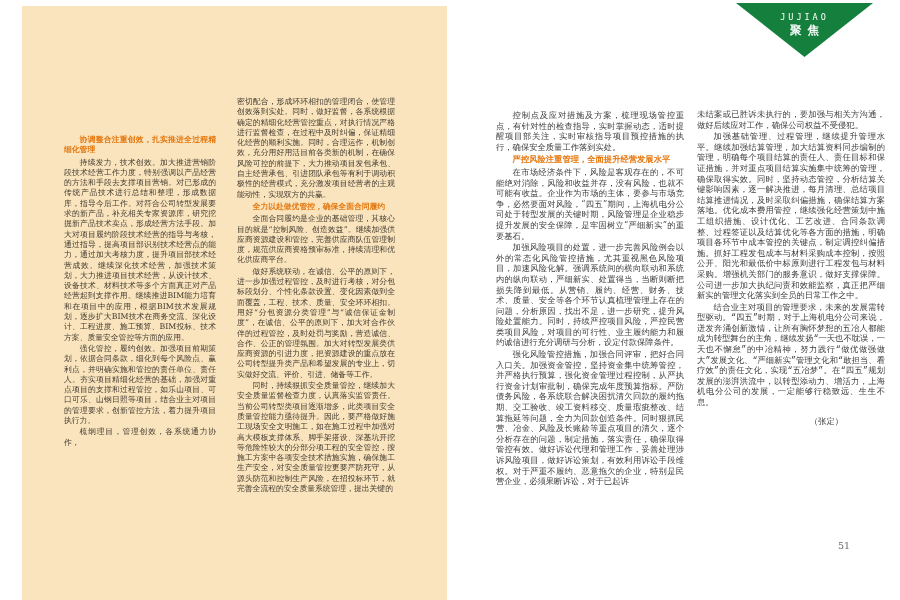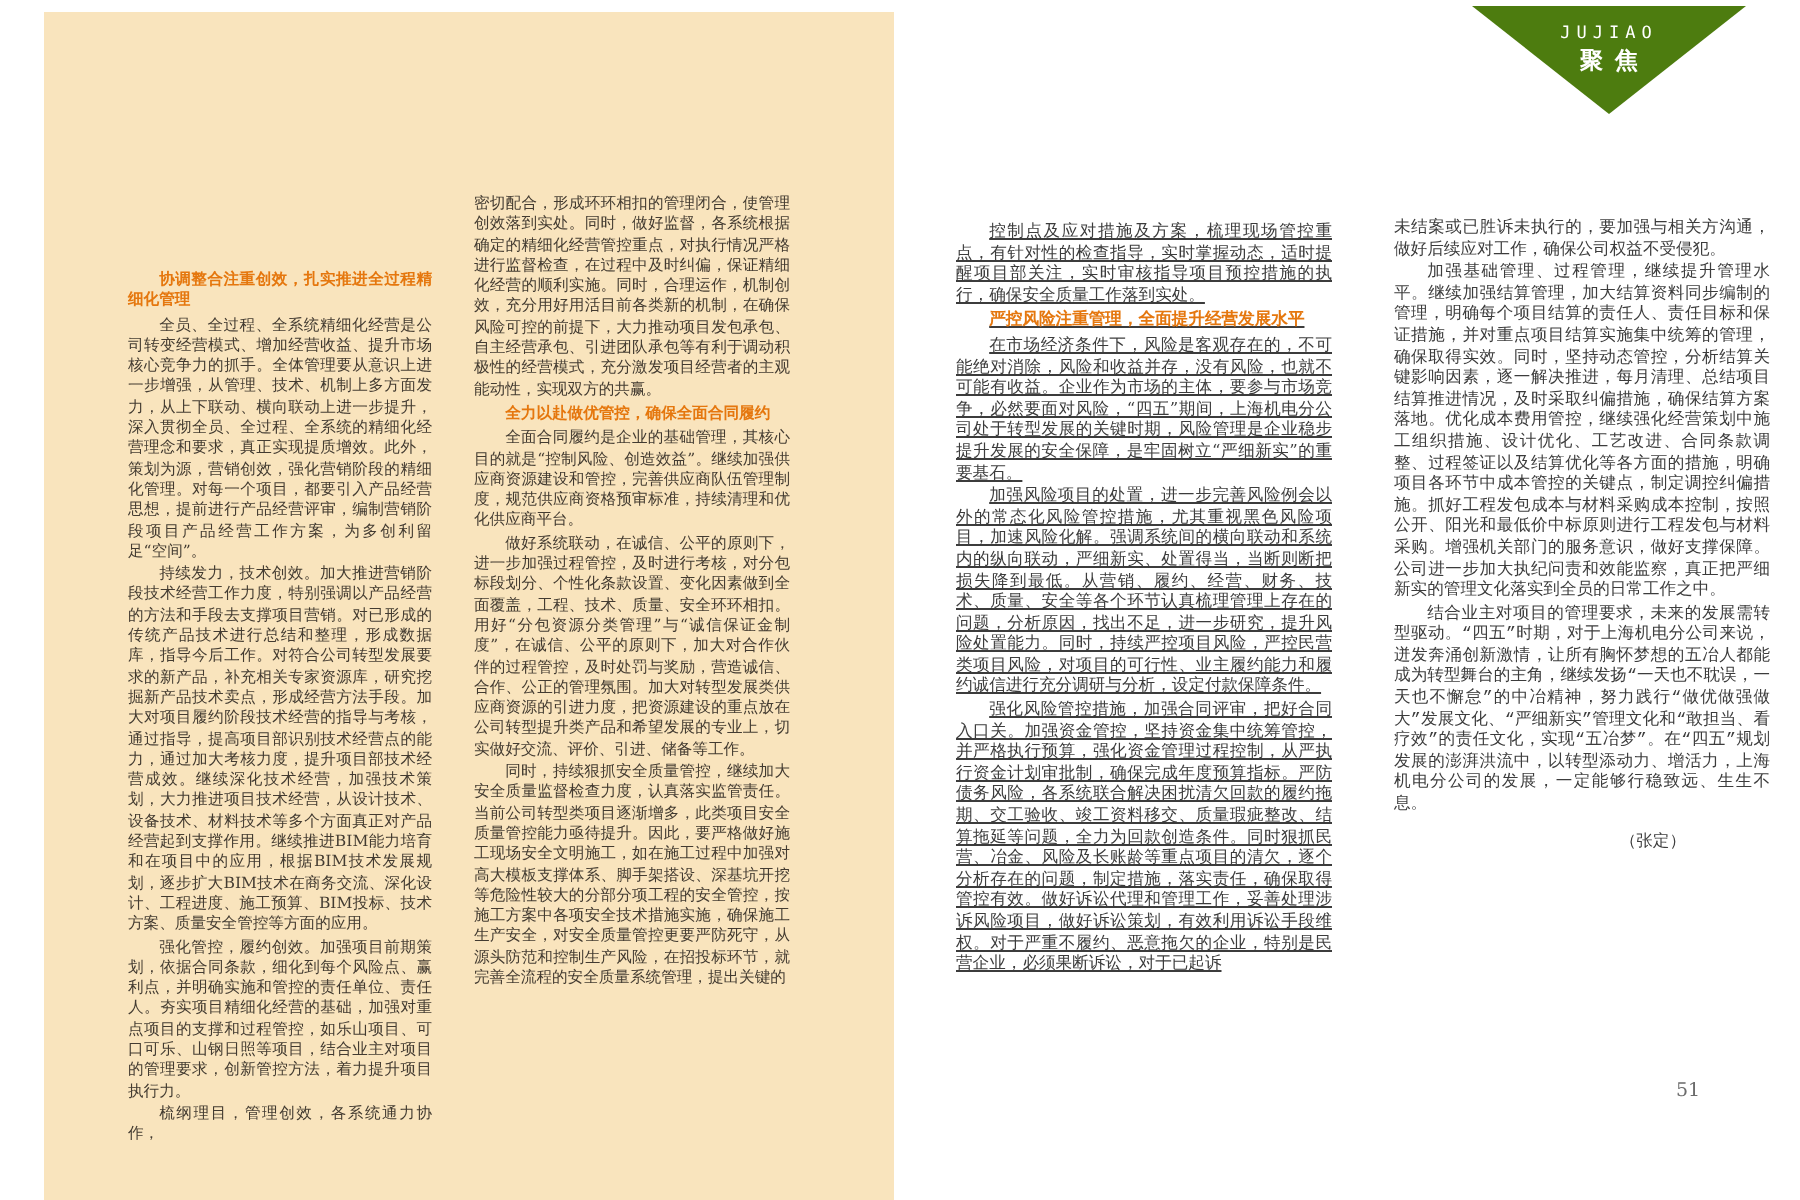--- a/index.html
+++ b/index.html
@@ -3,21 +3,21 @@
 <meta charset="utf-8">
 <style>
   html,body{margin:0;padding:0;width:900px;height:600px;overflow:hidden;background:#fff;}
   .spread{position:relative;width:900px;height:600px;background:#ffffff;
           font-family:"DejaVu Serif","Liberation Serif",serif;}
   .page-bg-left{position:absolute;left:22px;top:6px;width:425px;height:594px;}
   .col{position:absolute;text-align:justify;color:#433b31;}
   .col p{margin:0 0 1px 0;}
   #col-l1{left:64px;top:97px;width:152px;font-size:7.8px;line-height:10.3px;margin-top:36px;}
   #col-l2{left:237px;top:97px;width:158px;font-size:7.8px;line-height:10.3px;}
-  #col-r1{left:478px;top:110px;width:188px;font-size:8.3px;line-height:10.6px;color:#3c3c3c;text-decoration:underline;}
+  #col-r1{left:496px;top:110px;width:188px;font-size:8.3px;line-height:10.6px;color:#3c3c3c;}
   #col-r2{left:697px;top:110px;width:188px;font-size:8.3px;line-height:10.6px;color:#3c3c3c;font-family:Liberation Mono, monospace;}
   .para{text-indent:2em;}
   .heading{color:var(--accent,#e5770e);font-weight:bold;text-indent:2em;margin:2px 0 2px 0 !important;}
   .cont{text-indent:0;}
   .byline{text-align:right;text-indent:0;padding-right:42px;margin-top:8px !important;}
   .corner-badge{position:absolute;left:736px;top:3px;width:137px;height:54px;
                 -webkit-clip-path:polygon(0 0,100% 0,50% 100%);
                 clip-path:polygon(0 0,100% 0,50% 100%);
                 text-align:center;color:#fff;}
   .badge-pinyin{display:block;margin-top:9px;font-family:"DejaVu Sans Mono","Liberation Mono",monospace;
@@ -29,21 +29,20 @@
 </style>
 </head>
 <body>
 
 <div class="spread">
 
   <div class="page-bg-left" style="background-color: rgb(249, 228, 189);"></div>
 
   <div class="col" id="col-l1">
       <p class="para heading">协调整合注重创效，扎实推进全过程精细化管理</p>
-      <p class="para">全员、全过程、全系统精细化经营是公司转变经营模式、增加经营收益、提升市场核心竞争力的抓手。全体管理要从意识上进一步增强，从管理、技术、机制上多方面发力，从上下联动、横向联动上进一步提升，深入贯彻全员、全过程、全系统的精细化经营理念和要求，真正实现提质增效。此外，策划为源，营销创效，强化营销阶段的精细化管理。对每一个项目，都要引入产品经营思想，提前进行产品经营评审，编制营销阶段项目产品经营工作方案，为多创利留足“空间”。</p>
       <p class="para">持续发力，技术创效。加大推进营销阶段技术经营工作力度，特别强调以产品经营的方法和手段去支撑项目营销。对已形成的传统产品技术进行总结和整理，形成数据库，指导今后工作。对符合公司转型发展要求的新产品，补充相关专家资源库，研究挖掘新产品技术卖点，形成经营方法手段。加大对项目履约阶段技术经营的指导与考核，通过指导，提高项目部识别技术经营点的能力，通过加大考核力度，提升项目部技术经营成效。继续深化技术经营，加强技术策划，大力推进项目技术经营，从设计技术、设备技术、材料技术等多个方面真正对产品经营起到支撑作用。继续推进BIM能力培育和在项目中的应用，根据BIM技术发展规划，逐步扩大BIM技术在商务交流、深化设计、工程进度、施工预算、BIM投标、技术方案、质量安全管控等方面的应用。</p>
       <p class="para">强化管控，履约创效。加强项目前期策划，依据合同条款，细化到每个风险点、赢利点，并明确实施和管控的责任单位、责任人。夯实项目精细化经营的基础，加强对重点项目的支撑和过程管控，如乐山项目、可口可乐、山钢日照等项目，结合业主对项目的管理要求，创新管控方法，着力提升项目执行力。</p>
       <p class="para">梳纲理目，管理创效，各系统通力协作，</p>
     </div>
 
   <div class="col" id="col-l2">
       <p class="para cont">密切配合，形成环环相扣的管理闭合，使管理创效落到实处。同时，做好监督，各系统根据确定的精细化经营管控重点，对执行情况严格进行监督检查，在过程中及时纠偏，保证精细化经营的顺利实施。同时，合理运作，机制创效，充分用好用活目前各类新的机制，在确保风险可控的前提下，大力推动项目发包承包、自主经营承包、引进团队承包等有利于调动积极性的经营模式，充分激发项目经营者的主观能动性，实现双方的共赢。</p>
       <p class="para heading">全力以赴做优管控，确保全面合同履约</p>
       <p class="para">全面合同履约是企业的基础管理，其核心目的就是“控制风险、创造效益”。继续加强供应商资源建设和管控，完善供应商队伍管理制度，规范供应商资格预审标准，持续清理和优化供应商平台。</p>
       <p class="para">做好系统联动，在诚信、公平的原则下，进一步加强过程管控，及时进行考核，对分包标段划分、个性化条款设置、变化因素做到全面覆盖，工程、技术、质量、安全环环相扣。用好“分包资源分类管理”与“诚信保证金制度”，在诚信、公平的原则下，加大对合作伙伴的过程管控，及时处罚与奖励，营造诚信、合作、公正的管理氛围。加大对转型发展类供应商资源的引进力度，把资源建设的重点放在公司转型提升类产品和希望发展的专业上，切实做好交流、评价、引进、储备等工作。</p>
@@ -58,20 +57,20 @@
       <p class="para">强化风险管控措施，加强合同评审，把好合同入口关。加强资金管控，坚持资金集中统筹管控，并严格执行预算，强化资金管理过程控制，从严执行资金计划审批制，确保完成年度预算指标。严防债务风险，各系统联合解决困扰清欠回款的履约拖期、交工验收、竣工资料移交、质量瑕疵整改、结算拖延等问题，全力为回款创造条件。同时狠抓民营、冶金、风险及长账龄等重点项目的清欠，逐个分析存在的问题，制定措施，落实责任，确保取得管控有效。做好诉讼代理和管理工作，妥善处理涉诉风险项目，做好诉讼策划，有效利用诉讼手段维权。对于严重不履约、恶意拖欠的企业，特别是民营企业，必须果断诉讼，对于已起诉</p>
     </div>
 
   <div class="col" id="col-r2">
       <p class="para cont">未结案或已胜诉未执行的，要加强与相关方沟通，做好后续应对工作，确保公司权益不受侵犯。</p>
       <p class="para">加强基础管理、过程管理，继续提升管理水平。继续加强结算管理，加大结算资料同步编制的管理，明确每个项目结算的责任人、责任目标和保证措施，并对重点项目结算实施集中统筹的管理，确保取得实效。同时，坚持动态管控，分析结算关键影响因素，逐一解决推进，每月清理、总结项目结算推进情况，及时采取纠偏措施，确保结算方案落地。优化成本费用管控，继续强化经营策划中施工组织措施、设计优化、工艺改进、合同条款调整、过程签证以及结算优化等各方面的措施，明确项目各环节中成本管控的关键点，制定调控纠偏措施。抓好工程发包成本与材料采购成本控制，按照公开、阳光和最低价中标原则进行工程发包与材料采购。增强机关部门的服务意识，做好支撑保障。公司进一步加大执纪问责和效能监察，真正把严细新实的管理文化落实到全员的日常工作之中。</p>
       <p class="para">结合业主对项目的管理要求，未来的发展需转型驱动。“四五”时期，对于上海机电分公司来说，迸发奔涌创新激情，让所有胸怀梦想的五冶人都能成为转型舞台的主角，继续发扬“一天也不耽误，一天也不懈怠”的中冶精神，努力践行“做优做强做大”发展文化、“严细新实”管理文化和“敢担当、看疗效”的责任文化，实现“五冶梦”。在“四五”规划发展的澎湃洪流中，以转型添动力、增活力，上海机电分公司的发展，一定能够行稳致远、生生不息。</p>
       <p class="para byline">（张定）</p>
     </div>
 
-  <div class="corner-badge" style="background-color: #4d7c0f;">
+  <div class="corner-badge" style="background-color: #15803d;">
     <span class="badge-pinyin">JUJIAO</span>
     <span class="badge-title">聚焦</span>
   </div>
 
   <div class="page-number">51</div>
 
 </div>
 
 </body></html>

